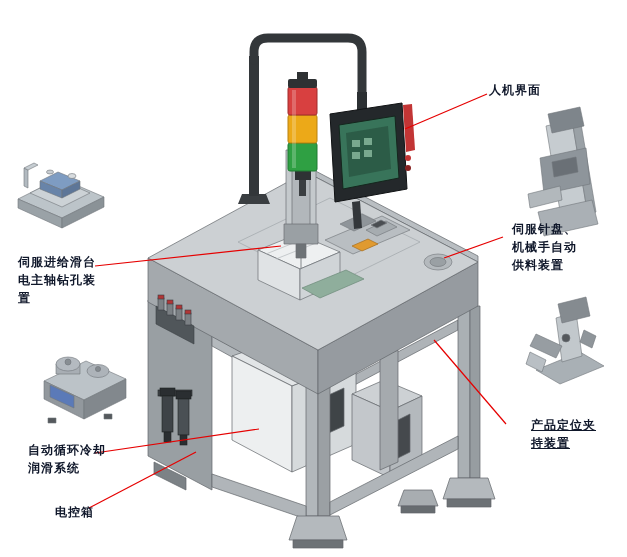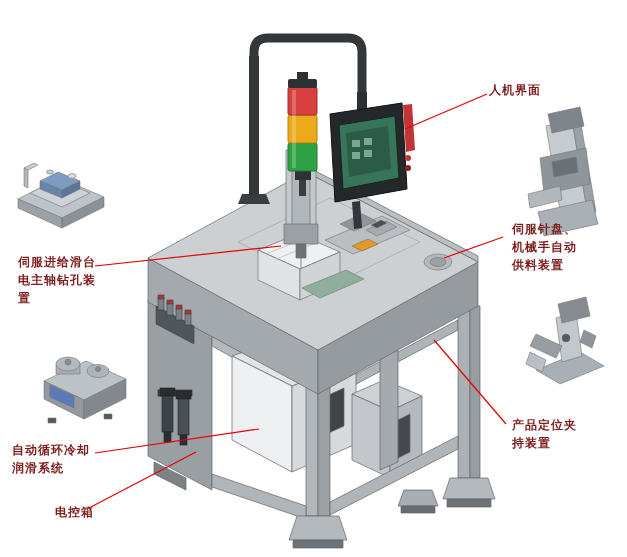--- a/index.html
+++ b/index.html
@@ -7,21 +7,21 @@
     position:relative;
     width:627px;height:557px;
     background:#ffffff;
     outline:1px solid #e8e8e8;
     font-family:"DejaVu Sans","Liberation Sans",sans-serif;
     overflow:hidden;
   }
   .canvas svg{position:absolute;left:0;top:0;}
   .callout-label{
     position:absolute;
-    color:#7f1d1d;
+    color:#0f172a;
     font-size:12px;
     font-weight:bold;
     line-height:18px;
     letter-spacing:1px;
     white-space:pre-line;
   }
 </style>
 </head>
 <body>
 
@@ -215,25 +215,25 @@
     <line x1="89" y1="508" x2="196" y2="452" stroke="#e60000"></line>
   </g>
 </svg>
 
   <div class="callout-label" style="left:489px;top:81px;">人机界面</div>
 
   <div class="callout-label" style="left:512px;top:220px;">伺服针盘、
 机械手自动
 供料装置</div>
 
-  <div class="callout-label" style="left:512px;top:416px;">产品定位夹
+  <div class="callout-label" style="left:531px;top:416px;text-decoration:underline;">产品定位夹
 持装置</div>
 
   <div class="callout-label" style="left:18px;top:253px;font-family:Liberation Serif, serif;">伺服进给滑台
 电主轴钻孔装
 置</div>
 
-  <div class="callout-label" style="left:12px;top:441px;">自动循环冷却
+  <div class="callout-label" style="left:28px;top:441px;">自动循环冷却
 润滑系统</div>
 
   <div class="callout-label" style="left:55px;top:503px;">电控箱</div>
 
 </div>
 
 </body></html>

